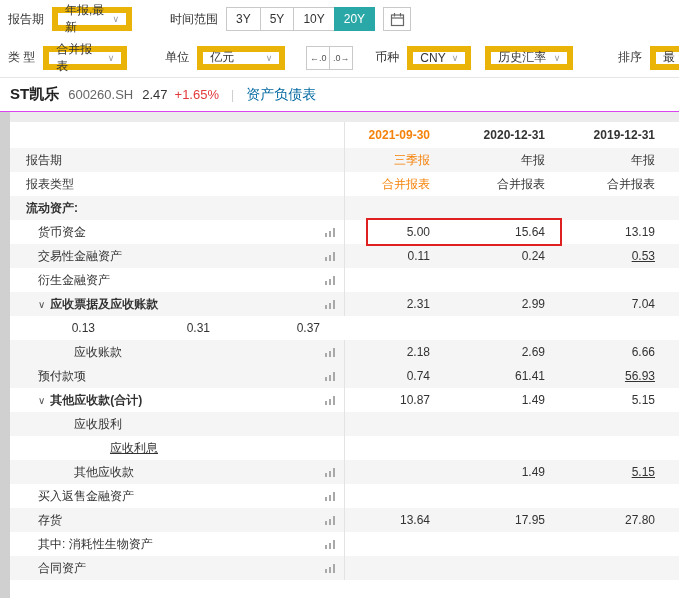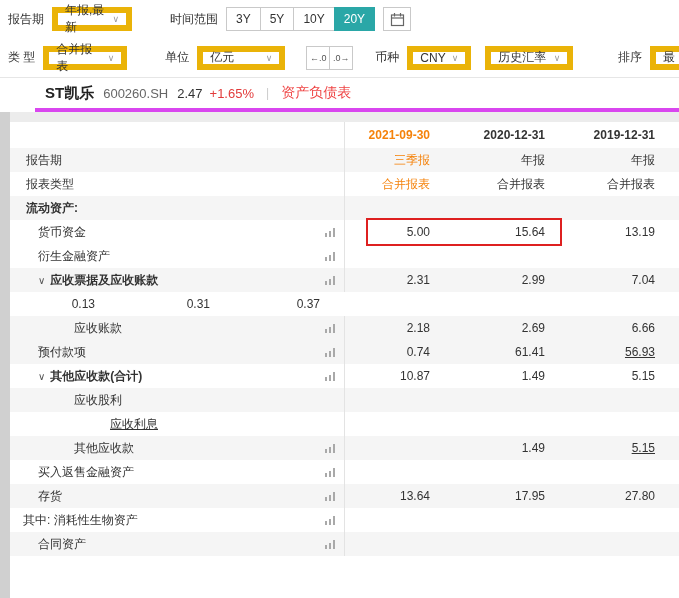--- a/index.html
+++ b/index.html
@@ -31,27 +31,27 @@
               display:flex; align-items:center; justify-content:center; }
   .view-group { margin-left:auto; }
   .view-group .btn { padding:0 13px; }
   .mini-btn { width:24px; height:24px; border:1px solid #c9c9c9; margin-left:-1px; flex:none;
               display:flex; align-items:center; justify-content:center; font-size:9px; color:#555; }
   .mini-group { display:flex; flex:none; }
   .sort-group { position:absolute; left:618px; top:50%; transform:translateY(-50%);
                 display:flex; align-items:center; }
   
   .stock-bar { display:flex; align-items:center; height:34px; padding-left:10px;
-               border-bottom:4px solid #d946ef;margin-left:35px; }
+               border-bottom:1px solid #d946ef; }
   .stock-name { font-size:15px; font-weight:bold; color:#222; margin-right:9px; }
   .stock-code { font-size:13px; color:#666; margin-right:9px; }
   .stock-price { font-size:13px; color:#333; margin-right:7px; }
   .stock-change { font-size:13px; color:var(--red,#e23b3b); margin-right:12px; }
   .bar-divider { color:#ccc; margin-right:12px; }
-  .report-title { font-size:14px; color:#ef4444; }
+  .report-title { font-size:14px; color:#0369a1; }
   
   .band { height:10px; background:#ececec; }
   .left-strip { position:absolute; left:0; top:112px; width:10px; height:486px; background:#d0d0d0; }
   .table-wrap { margin-left:10px; width:669px; overflow:hidden; height:476px; }
   .t-header { display:flex; align-items:center; height:26px; background:#fff; }
   .t-header .spacer { width:335px; height:100%; border-right:1px solid #e3e3e3; flex:none; }
   .t-row { display:flex; align-items:center; height:24px; position:relative; }
   .t-row.alt { background:#f5f5f5; }
   .cell-label { width:335px; height:100%; display:flex; align-items:center;
                 border-right:1px solid #e3e3e3; flex:none; }
@@ -193,20 +193,35 @@
         <rect x="5" y="5" width="2" height="6" fill="#a9a9a9"></rect>
         <rect x="9" y="2" width="2" height="9" fill="#a9a9a9"></rect>
       </svg>
     </div>
     <div class="cell-val c1">5.00</div>
     <div class="cell-val c2">15.64</div>
     <div class="cell-val c3">13.19</div>
   <div class="highlight-box"></div>
       </div>
 
+  <div class="t-row alt">
+    <div class="cell-label" style="padding-left: 28px;">
+
+      <span class="row-label">交易性金融资产</span>
+
+      <svg class="chart-icon" width="12" height="12" viewBox="0 0 12 12">
+        <rect x="1" y="7" width="2" height="4" fill="#a9a9a9"></rect>
+        <rect x="5" y="5" width="2" height="6" fill="#a9a9a9"></rect>
+        <rect x="9" y="2" width="2" height="9" fill="#a9a9a9"></rect>
+      </svg>
+    </div>
+    <div class="cell-val c1">0.11</div>
+    <div class="cell-val c2">0.24</div>
+    <div class="cell-val c3 u">0.53</div>
+  </div>
 
   <div class="t-row">
     <div class="cell-label" style="padding-left: 28px;">
 
       <span class="row-label">衍生金融资产</span>
 
       <svg class="chart-icon" width="12" height="12" viewBox="0 0 12 12">
         <rect x="1" y="7" width="2" height="4" fill="#a9a9a9"></rect>
         <rect x="5" y="5" width="2" height="6" fill="#a9a9a9"></rect>
         <rect x="9" y="2" width="2" height="9" fill="#a9a9a9"></rect>
@@ -352,21 +367,21 @@
         <rect x="5" y="5" width="2" height="6" fill="#a9a9a9"></rect>
         <rect x="9" y="2" width="2" height="9" fill="#a9a9a9"></rect>
       </svg>
     </div>
     <div class="cell-val c1">13.64</div>
     <div class="cell-val c2">17.95</div>
     <div class="cell-val c3">27.80</div>
   </div>
 
   <div class="t-row">
-    <div class="cell-label" style="padding-left: 13px;">
+    <div class="cell-label" style="padding-left: 28px;">
 
       <span class="row-label">其中: 消耗性生物资产</span>
 
       <svg class="chart-icon" width="12" height="12" viewBox="0 0 12 12">
         <rect x="1" y="7" width="2" height="4" fill="#a9a9a9"></rect>
         <rect x="5" y="5" width="2" height="6" fill="#a9a9a9"></rect>
         <rect x="9" y="2" width="2" height="9" fill="#a9a9a9"></rect>
       </svg>
     </div>
     <div class="cell-val c1"></div>

